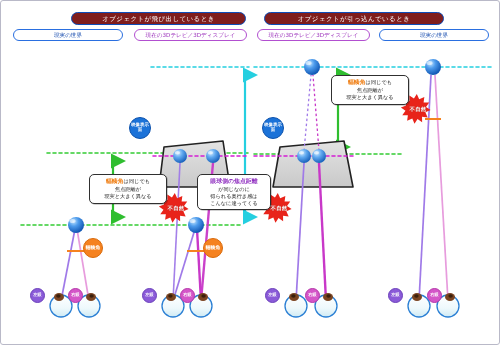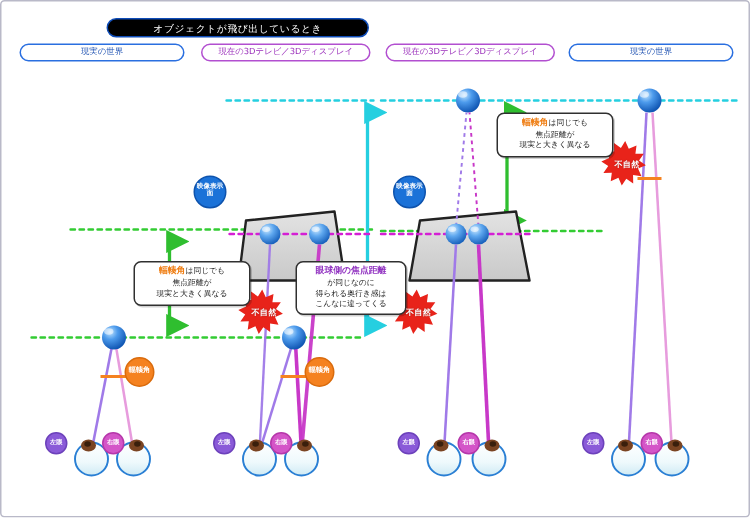--- a/index.html
+++ b/index.html
@@ -16,21 +16,21 @@
     box-sizing:border-box;
     border-radius:3px;
     background:#fff;
   }
   .abs{position:absolute;}
 
   
   .pill-main{
     position:absolute;
     height:13px;line-height:13px;
-    background:#000000;
+    background:#7f1d1d;
     color:#ffffff;
     border-radius:7px;
     text-align:center;
     font-size:6.5px;
     letter-spacing:.4px;
     white-space:nowrap;
     border:1px solid #0e4cb8;
     box-sizing:border-box;
   }
   .pill-sub{
@@ -91,20 +91,21 @@
   .badge-conv{background:#f58220;border:1px solid #d96b0c;font-size:4.8px;}
   .badge-eyeL{background:#8a5ad8;border:1px solid #6c41bb;font-size:4.2px;}
   .badge-eyeR{background:#d455c8;border:1px solid #b637aa;font-size:4.2px;}
 </style>
 </head>
 <body>
 
 <div id="frame">
 
   <div class="pill-main" style="left:70px;top:11px;width:175px;">オブジェクトが飛び出しているとき</div>
+  <div class="pill-main" style="left:263px;top:11px;width:180px;">オブジェクトが引っ込んでいるとき</div>
 
   <div class="pill-sub blue" style="left:12px;top:28px;width:110px;">現実の世界</div>
   <div class="pill-sub purple" style="left:133px;top:28px;width:113px;">現在の3Dテレビ／3Dディスプレイ</div>
   <div class="pill-sub purple" style="left:256px;top:28px;width:113px;">現在の3Dテレビ／3Dディスプレイ</div>
   <div class="pill-sub blue" style="left:378px;top:28px;width:110px;">現実の世界</div>
 
   <svg class="abs" style="left:0;top:0;" width="500" height="345">
     <defs>
       <radialGradient id="gBall" cx="35%" cy="28%" r="72%">
         <stop offset="0%" stop-color="#bfe3ff"></stop>

